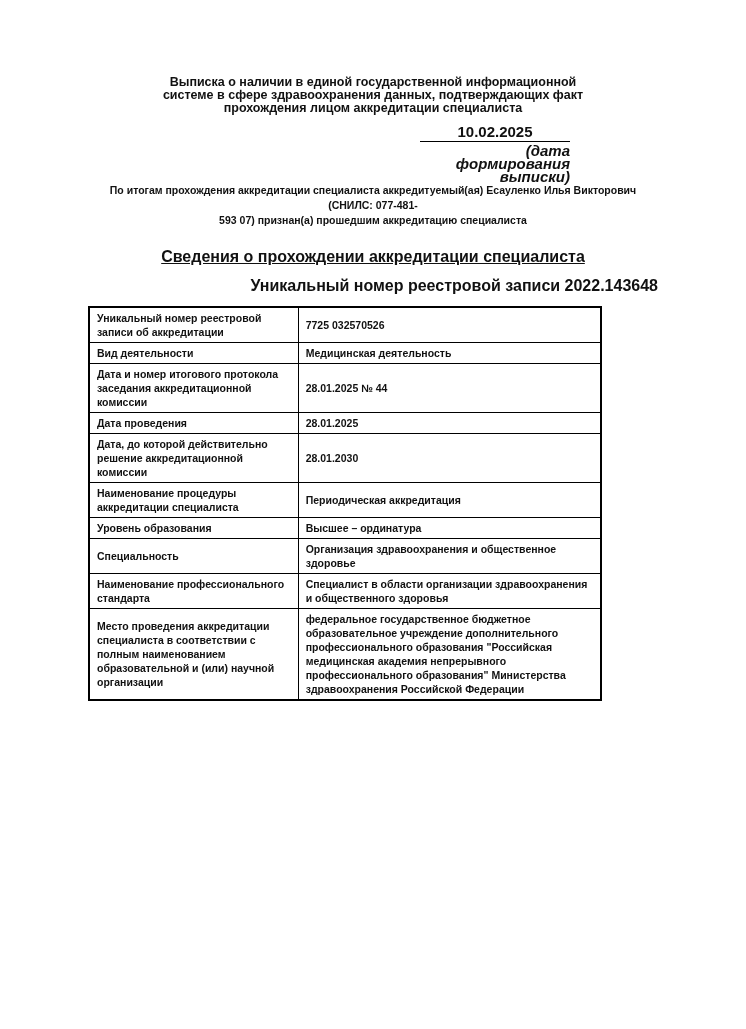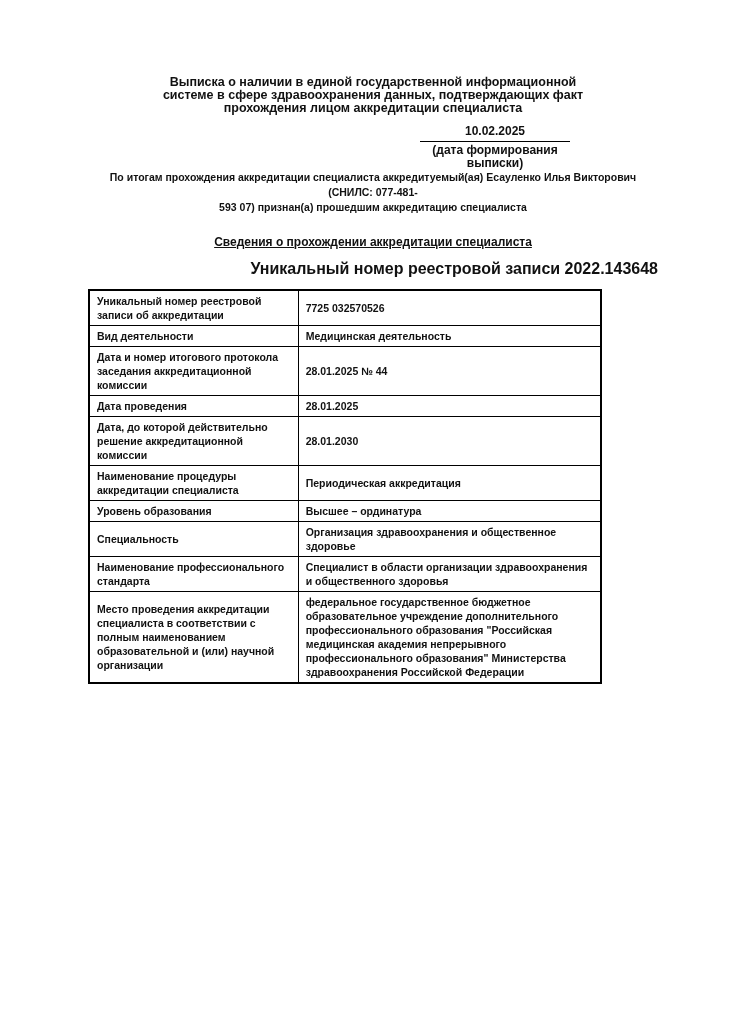--- a/index.html
+++ b/index.html
@@ -23,41 +23,42 @@
   }
   .title {
     font-size: 12.5px;
     line-height: 13px;
     text-align: center;
     white-space: pre-line;
   }
   .date-block {
     width: 150px;
     margin: 10px 88px 0 auto;
-    font-size: 12px;
+    font-size: 15px;
     line-height: 13px;
   }
   .date-value {
     text-align: center;
     padding-bottom: 3px;
     border-bottom: 1.5px solid #000000;
   }
   .date-caption {
-    text-align: center;
+    text-align: right;
     padding-top: 2px;
+    font-style: italic;
   }
   .intro {
     font-size: 10.5px;
     line-height: 15px;
     text-align: center;
     white-space: pre-line;
   }
   .section-heading {
     margin-top: 20px;
-    font-size: 12px;
+    font-size: 16px;
     text-align: center;
     text-decoration: underline;
   }
   .registry-heading {
     margin-top: 11px;
     font-size: 16px;
     text-align: right;
   }
   table.acc-table {
     margin-top: 11px;

